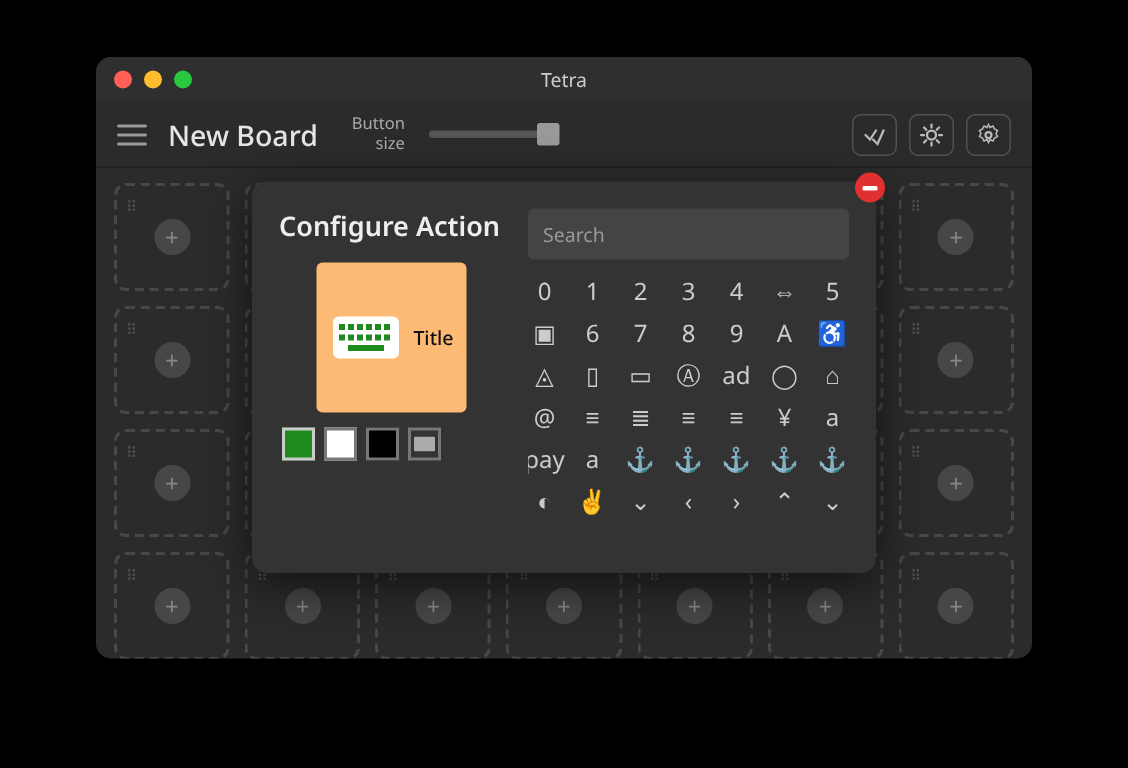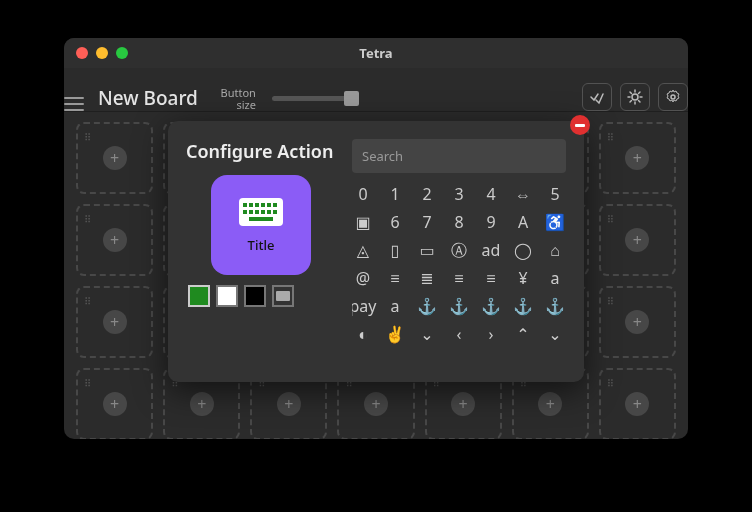--- a/index.html
+++ b/index.html
@@ -2,39 +2,39 @@
 <html><head>
 <meta charset="utf-8">
 <style>
 *{margin:0;padding:0;box-sizing:border-box;font-family:system-ui,-apple-system,sans-serif}
 body{background:#000;width:752px;height:512px;overflow:hidden}
 .window{position:absolute;left:64px;top:38px;width:624px;height:401px;background:#2b2b2b;border-radius:10px;overflow:hidden;box-shadow:0 10px 40px rgba(0,0,0,.5)}
 .titlebar{height:30px;display:flex;align-items:center;padding:0 12px;background:#2f2f2f;position:relative}
 .traffic{display:flex;gap:8px}
 .dot{width:12px;height:12px;border-radius:50%}
 .dot.r{background:#ff5f57}.dot.y{background:#ffbd2e}.dot.g{background:#28c940}
-.wtitle{position:absolute;left:50%;transform:translateX(-50%);color:#ccc;font-size:13px;font-weight:700}
-.toolbar{height:44px;display:flex;align-items:flex-end;padding:0 0;gap:14px;border-bottom:1px solid #1f1f1f}
+.wtitle{position:absolute;left:50%;transform:translateX(-50%);color:#ccc;font-size:13px;font-weight:400}
+.toolbar{height:44px;display:flex;align-items:center;padding:0 14px;gap:14px;border-bottom:1px solid #1f1f1f}
 .hamburger{width:20px;height:14px;display:flex;flex-direction:column;justify-content:space-between;cursor:pointer}
 .hamburger span{height:2px;background:#999;border-radius:1px}
 .board-name{color:#e5e5e5;font-size:19px;font-weight:500}
 .slider-group{display:flex;align-items:center;gap:16px}
 .slider-label{color:#aaa;font-size:11px;line-height:1.1;width:44px;text-align:right}
 .track{width:84px;height:5px;background:#555;border-radius:3px;position:relative}
 .thumb{position:absolute;top:-5px;width:15px;height:15px;background:#999;border-radius:2px}
 .toolbar-right{margin-left:auto;display:flex;gap:8px}
 .tbtn{width:30px;height:28px;border:1px solid #525252;border-radius:6px;display:flex;align-items:center;justify-content:center;color:#bbb;cursor:pointer}
 .grid{padding:10px 12px;display:grid;grid-template-columns:repeat(7,1fr);gap:10px}
 .cell{height:72px;border:2px dashed #484848;border-radius:8px;display:flex;align-items:center;justify-content:center;position:relative}
 .cell .dh{position:absolute;left:6px;top:6px;color:#555;font-size:10px;letter-spacing:1px}
 .plus{width:24px;height:24px;border-radius:50%;background:#474747;color:#888;display:flex;align-items:center;justify-content:center;font-size:16px}
 .overlay{position:absolute;left:168px;top:121px;width:416px;height:261px;background:#333;border-radius:10px;box-shadow:0 8px 32px rgba(0,0,0,.6);padding:18px;display:flex;gap:16px}
 .ov-left{width:150px}
 .ov-title{color:#eee;font-size:18px;font-weight:600;white-space:nowrap;overflow:hidden;margin-bottom:12px}
-.preview{width:100px;height:100px;background:#8b5cf6;border-radius:16px;display:flex;flex-direction:column;align-items:center;justify-content:center;gap:8px;margin:0 auto 10px}
+.preview{width:100px;height:100px;background:#fdba74;border-radius:4px;display:flex;flex-direction:row;align-items:center;justify-content:center;gap:8px;margin:0 auto 10px}
 .preview .kbd{color:#fff}
 .preview .lbl{color:#111;font-size:13px;font-weight:500}
 .swatches{display:flex;gap:6px;justify-content:flex-start;padding-left:2px}
 .sw{width:22px;height:22px;border:2px solid #777;cursor:pointer}
 .sw.sel{border-color:#ccc}
 .ov-right{flex:1;display:flex;flex-direction:column}
 .search{background:#444;border:none;color:#fdba74;padding:8px 10px;border-radius:4px;font-size:13px;width:100%;margin-bottom:10px}
 .search::placeholder{color:#999}
 .igrid{display:grid;grid-template-columns:repeat(7,1fr);gap:6px 10px;color:#ccc;font-size:16px;overflow:hidden}
 .igrid span{width:22px;height:22px;display:flex;align-items:center;justify-content:center;cursor:pointer}

